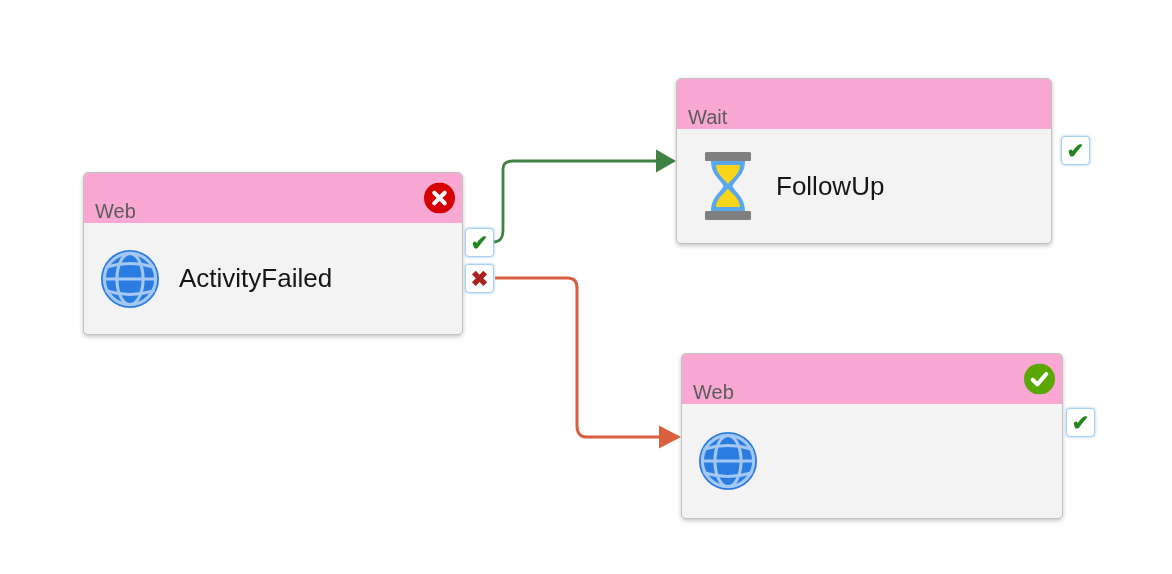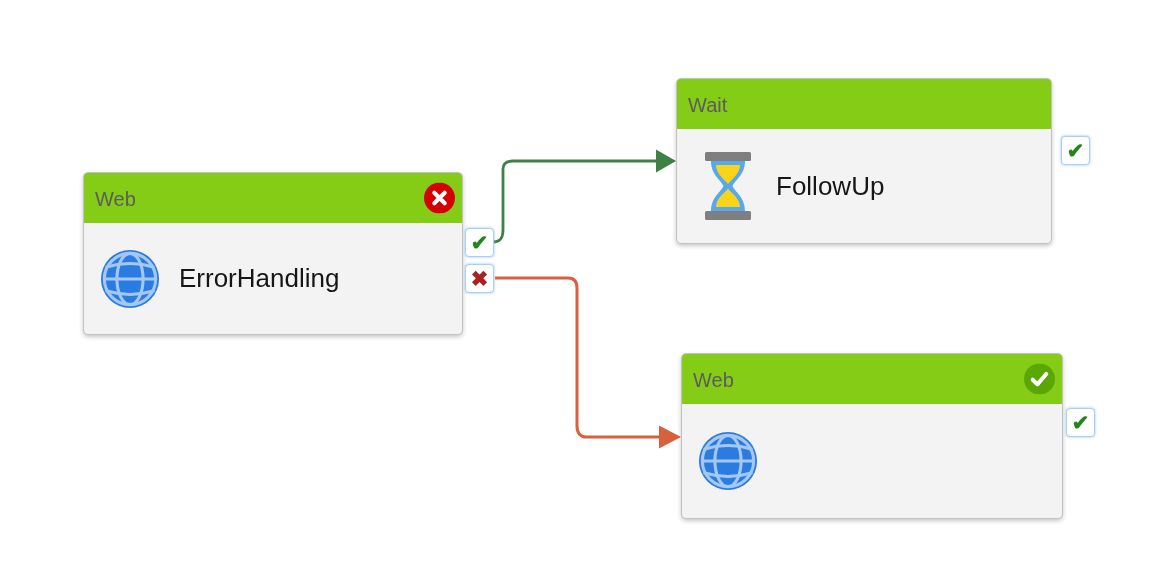--- a/index.html
+++ b/index.html
@@ -8,22 +8,22 @@
     overflow:hidden; font-family:"Liberation Sans", sans-serif;
   }
   .edges { position:absolute; left:0; top:0; width:1172px; height:574px; }
 
   
   .node {
     position:absolute; border:1px solid #c2c2c2; border-radius:5px;
     background:#f3f3f3; box-shadow:0 2px 4px rgba(0,0,0,0.22); overflow:hidden;
   }
   .node-header {
-    position:relative; height:50px; background:#84cc16;
-    display:flex; align-items:flex-start; padding:15px 11px; box-sizing:border-box;
+    position:relative; height:50px; background:#f9a8d4;
+    display:flex; align-items:flex-end; padding:0 11px; box-sizing:border-box;
   }
   .node-type { font-size:20px; color:#5c5c5c; }
   .badge {
     position:absolute; right:7px; top:50%; transform:translateY(-50%);
     width:31px; height:31px; display:block;
   }
   .node-body {
     display:flex; align-items:center; height:calc(100% - 50px);
     padding-left:15px; gap:18px; box-sizing:border-box;
   }
@@ -72,21 +72,21 @@
           <circle cx="32" cy="32" r="30" fill="#2a7ce0"></circle>
           <g fill="none" stroke="#a4c8f3" stroke-width="3.2" stroke-linecap="round">
             <circle cx="32" cy="32" r="26.5"></circle>
             <ellipse cx="32" cy="32" rx="13.5" ry="26.5"></ellipse>
             <path d="M5.5,32 H58.5"></path>
             <path d="M8,19.5 Q32,12.5 56,19.5"></path>
             <path d="M8,44.5 Q32,51.5 56,44.5"></path>
           </g>
         </svg>
       </span>
-      <span class="node-name">ErrorHandling</span>
+      <span class="node-name">ActivityFailed</span>
     </div>
   </div>
 
   <div class="port port-success" style="left:465px; top:228px;">✔</div>
   <div class="port port-failure" style="left:465px; top:264px;">✖</div>
 
   <div class="node node--wait" style="left:676px; top:78px; width:374px; height:164px;">
     <div class="node-header">
       <span class="node-type">Wait</span>
     </div>

